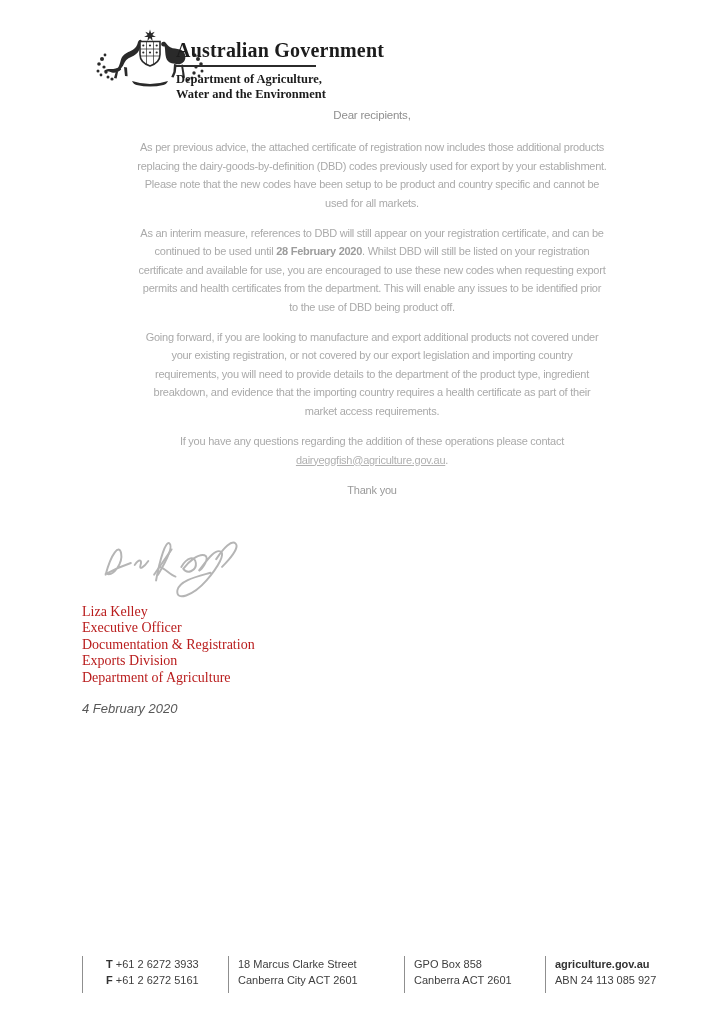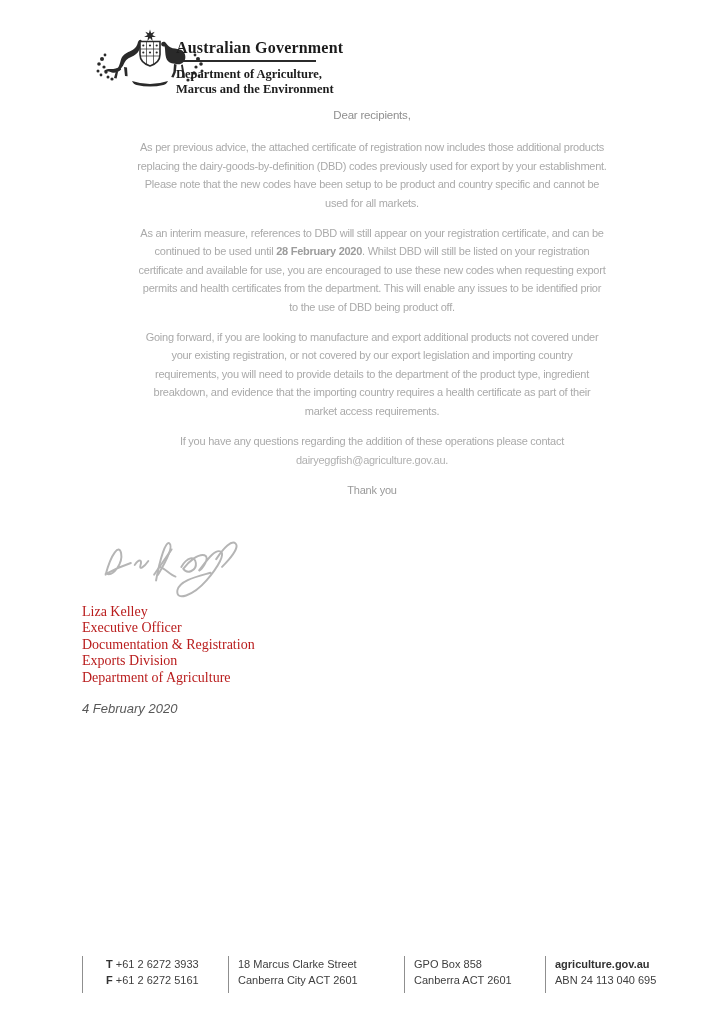--- a/index.html
+++ b/index.html
@@ -6,33 +6,33 @@
   html,body { background:#ffffff; }
   .page {
     position:relative; width:722px; height:1030px; background:#ffffff;
     font-family:"Liberation Sans", sans-serif; overflow:hidden;
   }
 
   
   .crest { position:absolute; left:94px; top:28px; width:112px; height:62px; filter:blur(0.4px); }
   .header-text { position:absolute; left:176px; top:39px; color:#1c1c1c;
     font-family:"Liberation Serif", serif; filter:blur(0.3px); }
-  .gov-name { font-size:16px; font-weight:bold; letter-spacing:0.2px; white-space:nowrap; }
+  .gov-name { font-size:20px; font-weight:bold; letter-spacing:0.2px; white-space:nowrap; }
   .gov-rule { width:140px; height:2px; background:#2b2b2b; margin:3px 0 5px; }
   .dept-line { font-size:12.5px; line-height:15px; font-weight:bold; white-space:nowrap; }
 
   
   .letter-body { position:absolute; left:82px; top:106px; width:580px;text-align:center; }
   .salutation { color:#8f8f8f; font-size:11.5px; line-height:18.4px;
     letter-spacing:-0.2px; margin-bottom:14px; filter:blur(0.3px); }
   .para { margin-bottom:12px; color:#aaaaaa; font-size:11px; line-height:18.4px;
     letter-spacing:-0.25px; filter:blur(0.45px); }
   .ln { white-space:nowrap; }
   .bold-date { font-weight:bold; color:#9c9c9c; }
-  .email-link { color:#b0b0b0; cursor:pointer; }
+  .email-link { text-decoration:underline; color:#b0b0b0; cursor:pointer; }
   .closing { color:#9a9a9a; font-size:11px; line-height:18.4px; letter-spacing:-0.2px;
     margin-top:2px; filter:blur(0.4px); }
 
   
   .signature-svg { position:absolute; left:92px; top:520px; width:165px; height:86px; filter:blur(0.5px); }
   .sig-block { position:absolute; left:82px; top:604px;
     font-family:"Liberation Serif", serif; font-size:14px; line-height:16.4px;
     color:#b91c1c; filter:blur(0.3px); }
   .letter-date { position:absolute; left:82px; top:701px; font-size:13px;
     color:#585858; filter:blur(0.3px);font-style:italic; }
@@ -91,21 +91,21 @@
         <circle cx="56" cy="23.5" r="1.1"></circle>
         <circle cx="62.7" cy="23.5" r="1.1"></circle>
       <path d="M38,52 q18,6 36,0 q-1.6,3.6 -4.6,4 q-13,3 -26.8,0 q-3,-0.4 -4.6,-4 z"></path>
     </g>
   </svg>
 
   <div class="header-text">
     <div class="gov-name">Australian Government</div>
     <div class="gov-rule"></div>
     <div class="dept-line">Department of Agriculture,</div>
-    <div class="dept-line">Marcus and the Environment</div>
+    <div class="dept-line">Water and the Environment</div>
   </div>
 
   <div class="letter-body">
     <div class="salutation">Dear recipients,</div>
 
     <div class="para">
       <div class="ln">As per previous advice, the attached certificate of registration now includes those additional products</div>
       <div class="ln">replacing the dairy-goods-by-definition (DBD) codes previously used for export by your establishment.</div>
       <div class="ln">Please note that the new codes have been setup to be product and country specific and cannot be</div>
       <div class="ln">used for all markets.</div>
@@ -164,17 +164,17 @@
     <div class="footer-col fc2">
       <div>18 Marcus Clarke Street</div>
       <div>Canberra City ACT 2601</div>
     </div>
     <div class="footer-col fc3">
       <div>GPO Box 858</div>
       <div>Canberra ACT 2601</div>
     </div>
     <div class="footer-col fc4">
       <div class="f-bold">agriculture.gov.au</div>
-      <div>ABN 24 113 040 695</div>
+      <div>ABN 24 113 085 927</div>
     </div>
   </div>
 
 </div>
 
 </body></html>

